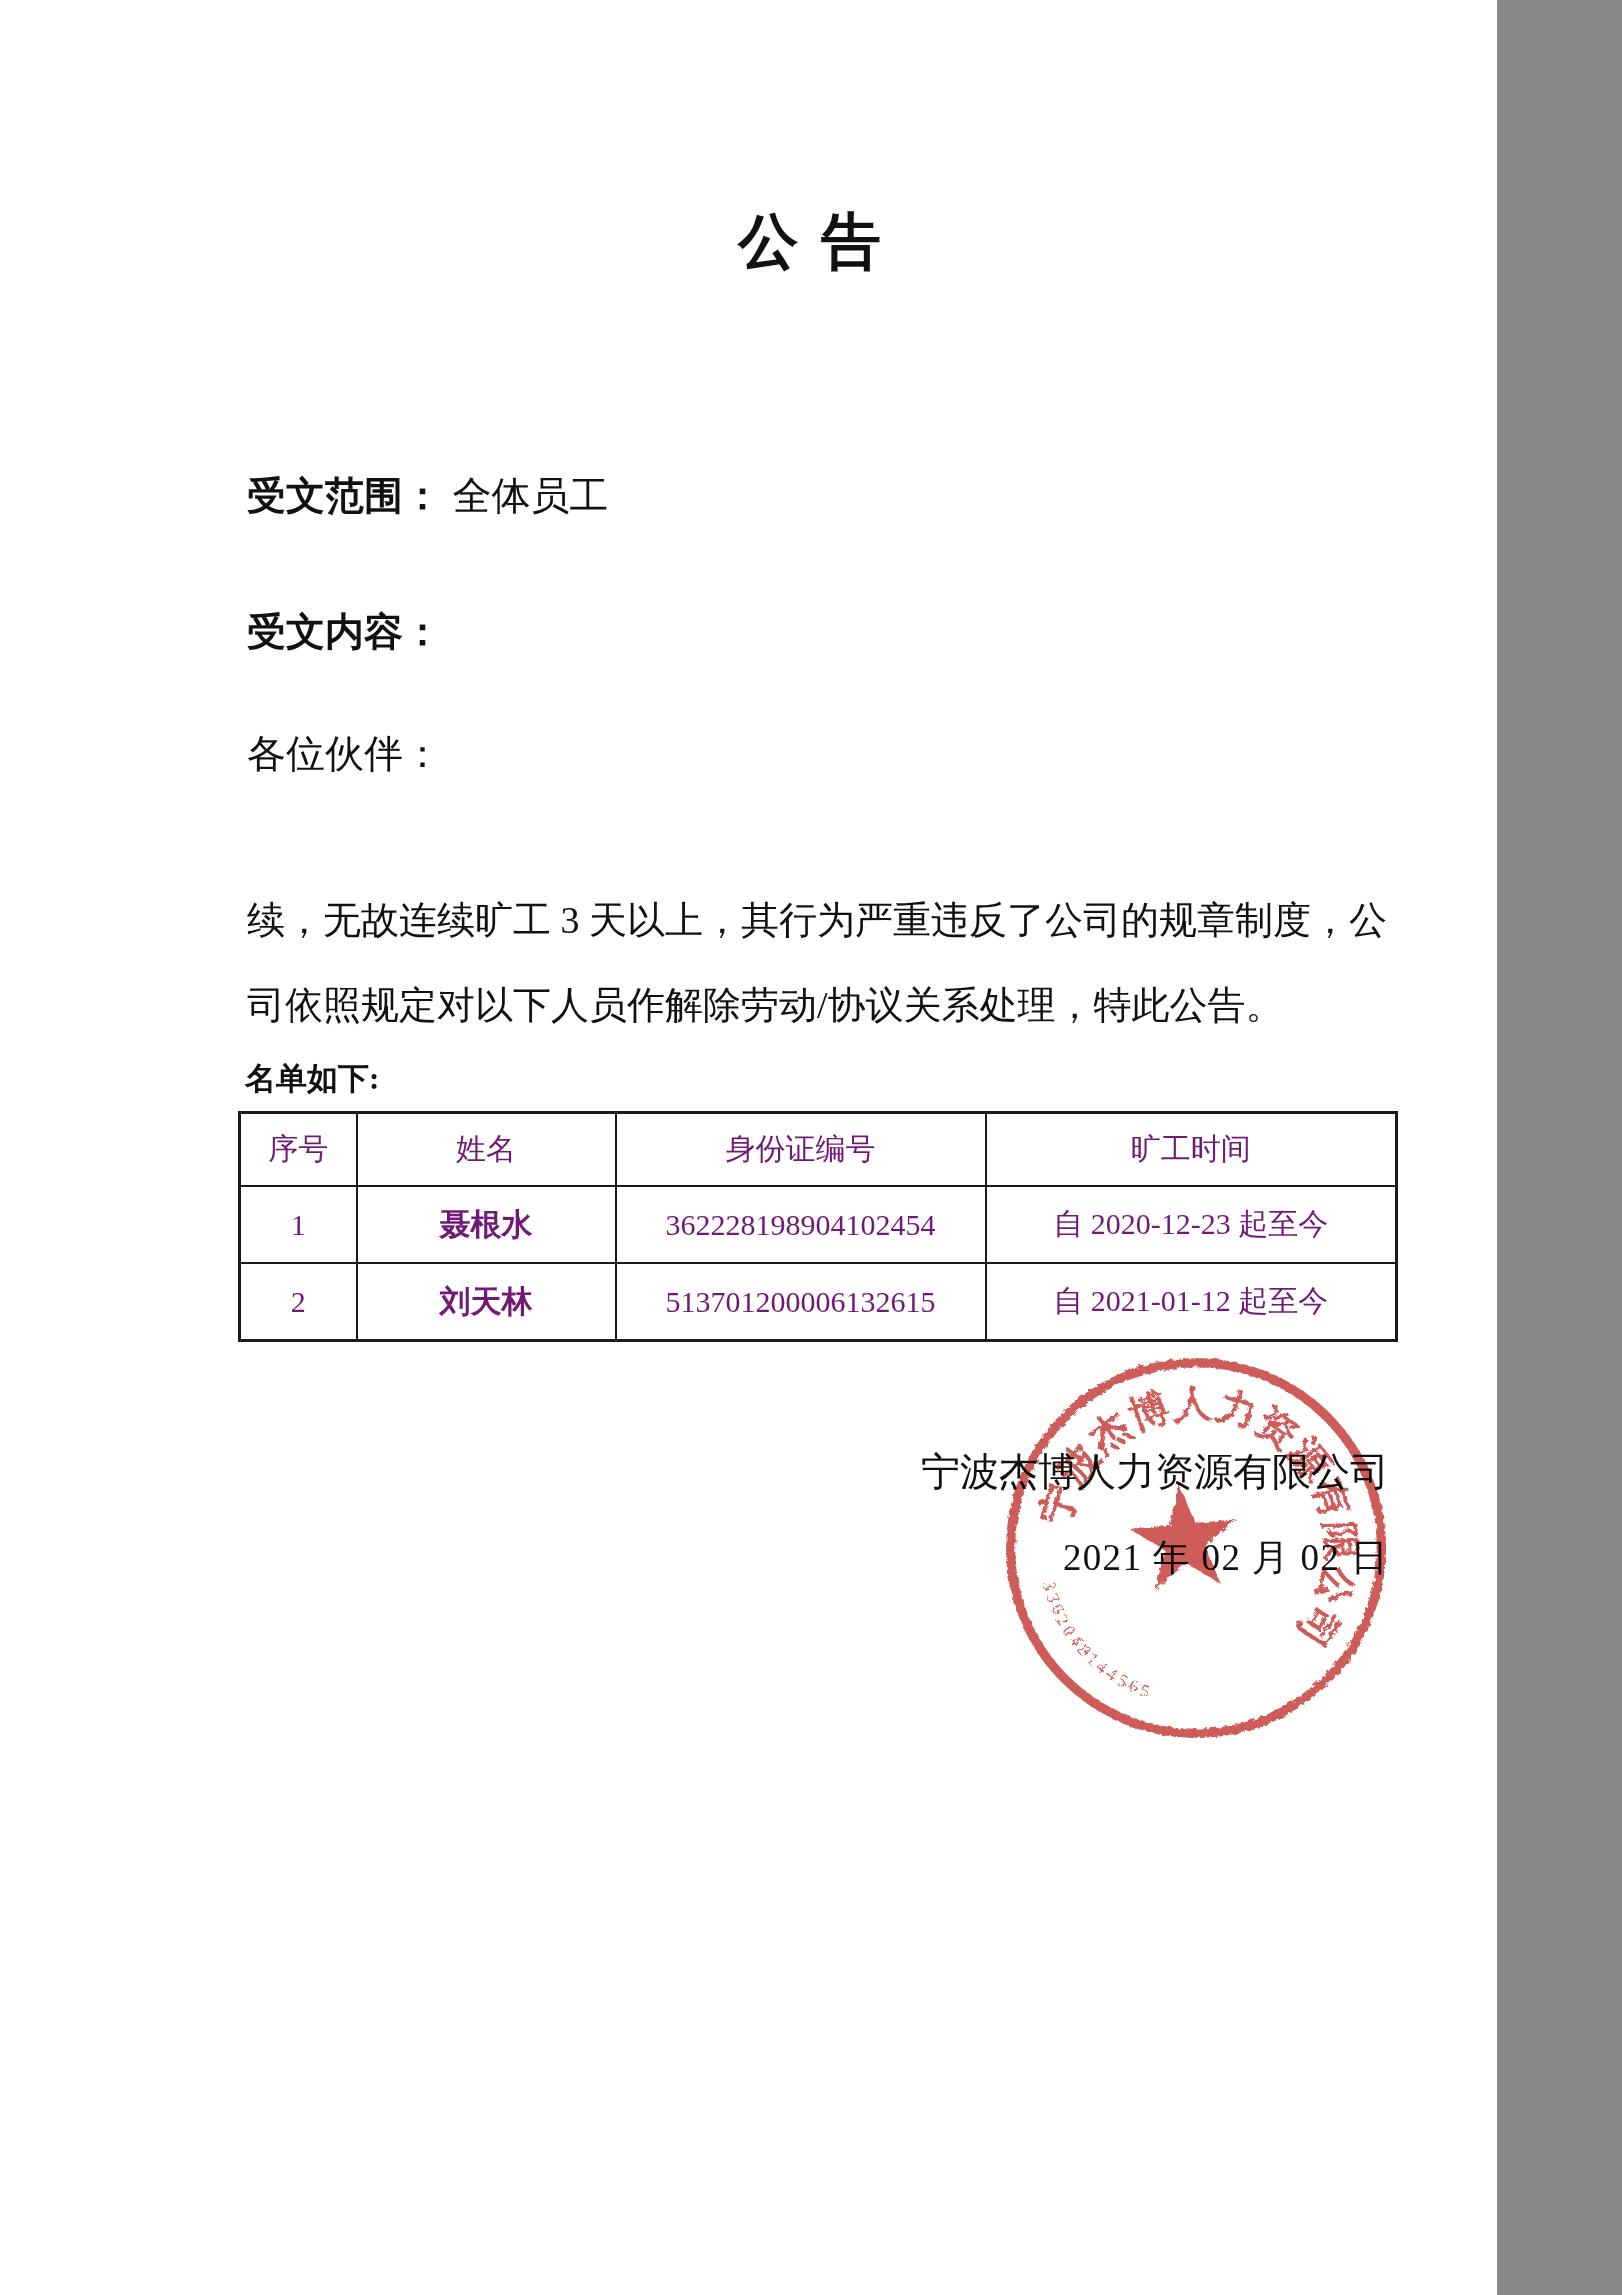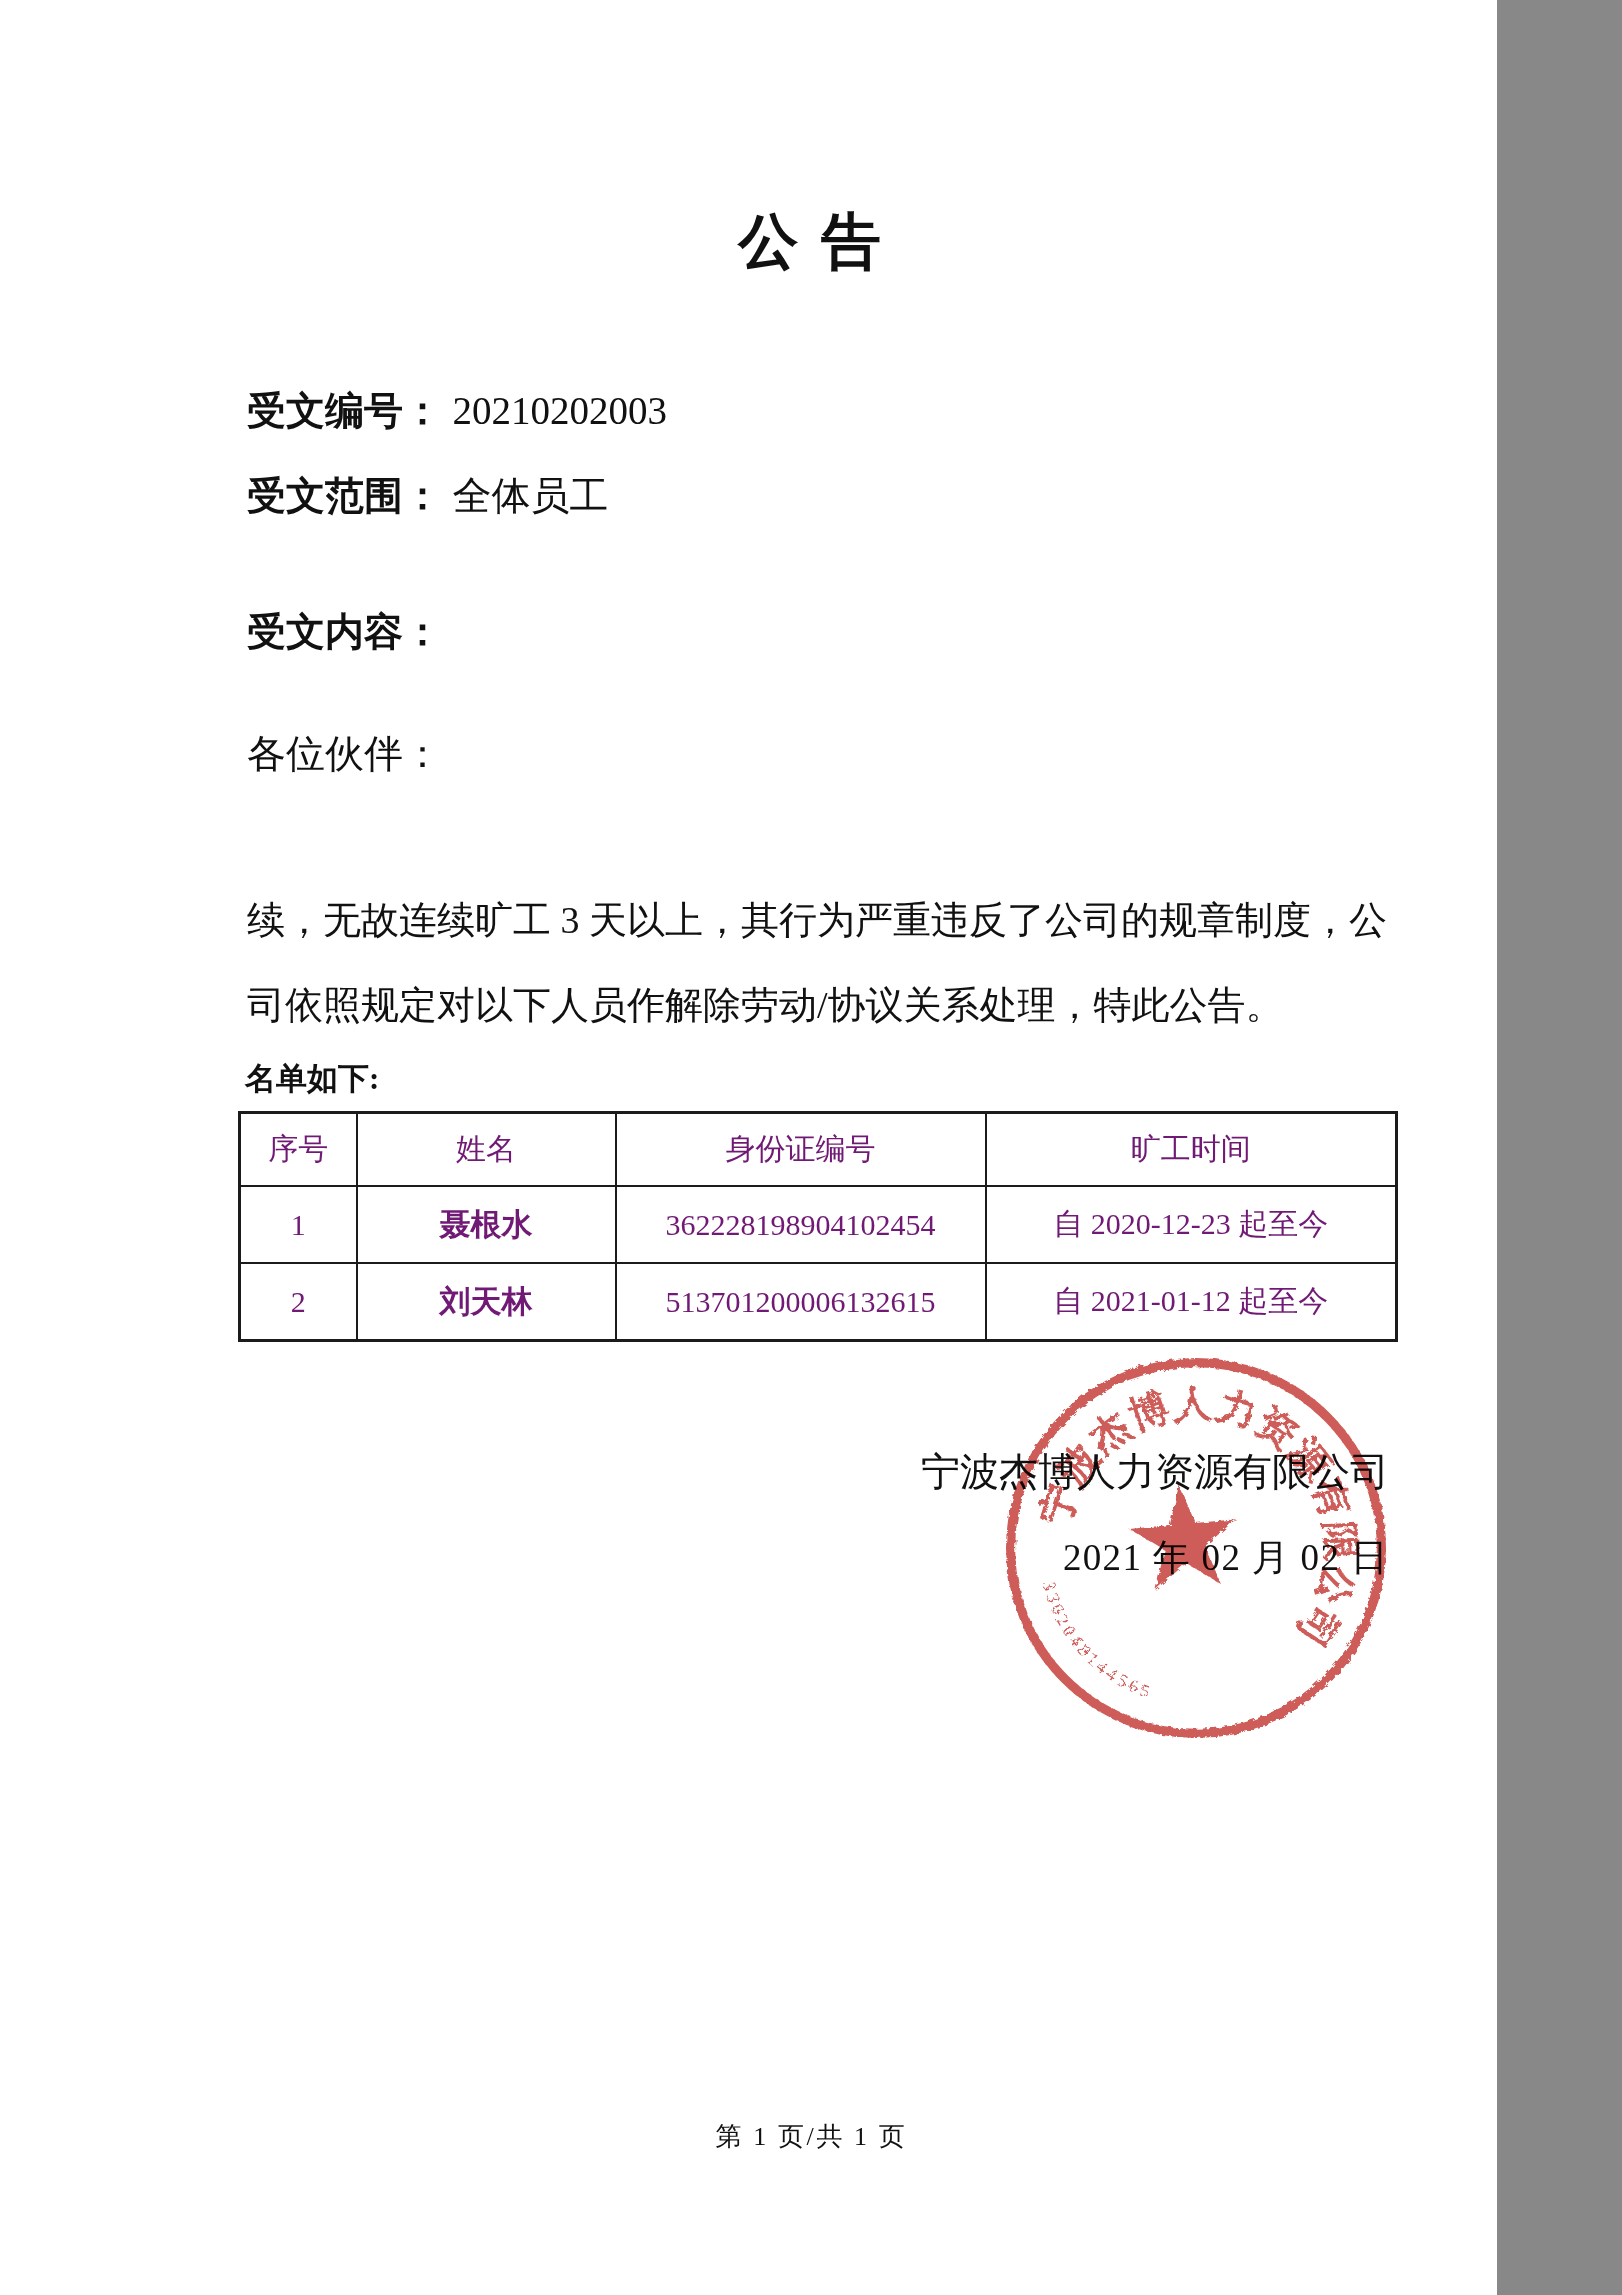--- a/index.html
+++ b/index.html
@@ -59,23 +59,20 @@
     font-size:26px;letter-spacing:2.6px;
   }
 </style>
 </head>
 <body>
 
 <div class="page">
 
   <div class="abs doc-title">公 告</div>
 
-  <div class="abs field" style="top:391px">
-    <span class="lbl">受文编号：</span><span class="val">20210202003</span>
-  </div>
   <div class="abs field" style="top:476px">
     <span class="lbl">受文范围：</span><span class="val">全体员工</span>
   </div>
   <div class="abs field" style="top:612px">
     <span class="lbl">受文内容：</span><span class="val"></span>
   </div>
 
   <div class="abs salutation" style="top:734px">各位伙伴：</div>
 
   <div class="abs para-line" style="top:900px">续，无故连续旷工 3 天以上，其行为严重违反了公司的规章制度，公</div>
@@ -133,16 +130,15 @@
         <text font-size="60" letter-spacing="2" fill="#c23530" font-weight="bold" font-family="Liberation Serif, DejaVu Serif, serif">
           <textPath href="#nameArc" startOffset="0">宁波杰博人力资源有限公司</textPath>
         </text>
         <text font-size="27" letter-spacing="6" fill="#c23530" font-family="Liberation Serif, DejaVu Serif, serif">
           <textPath href="#serialArc" startOffset="4">3302040144565</textPath>
         </text>
       </g>
     </svg>
   </div>
 
-  <div class="abs page-footer">第 1 页/共 1 页</div>
 
 </div>
 
 
 </body></html>

